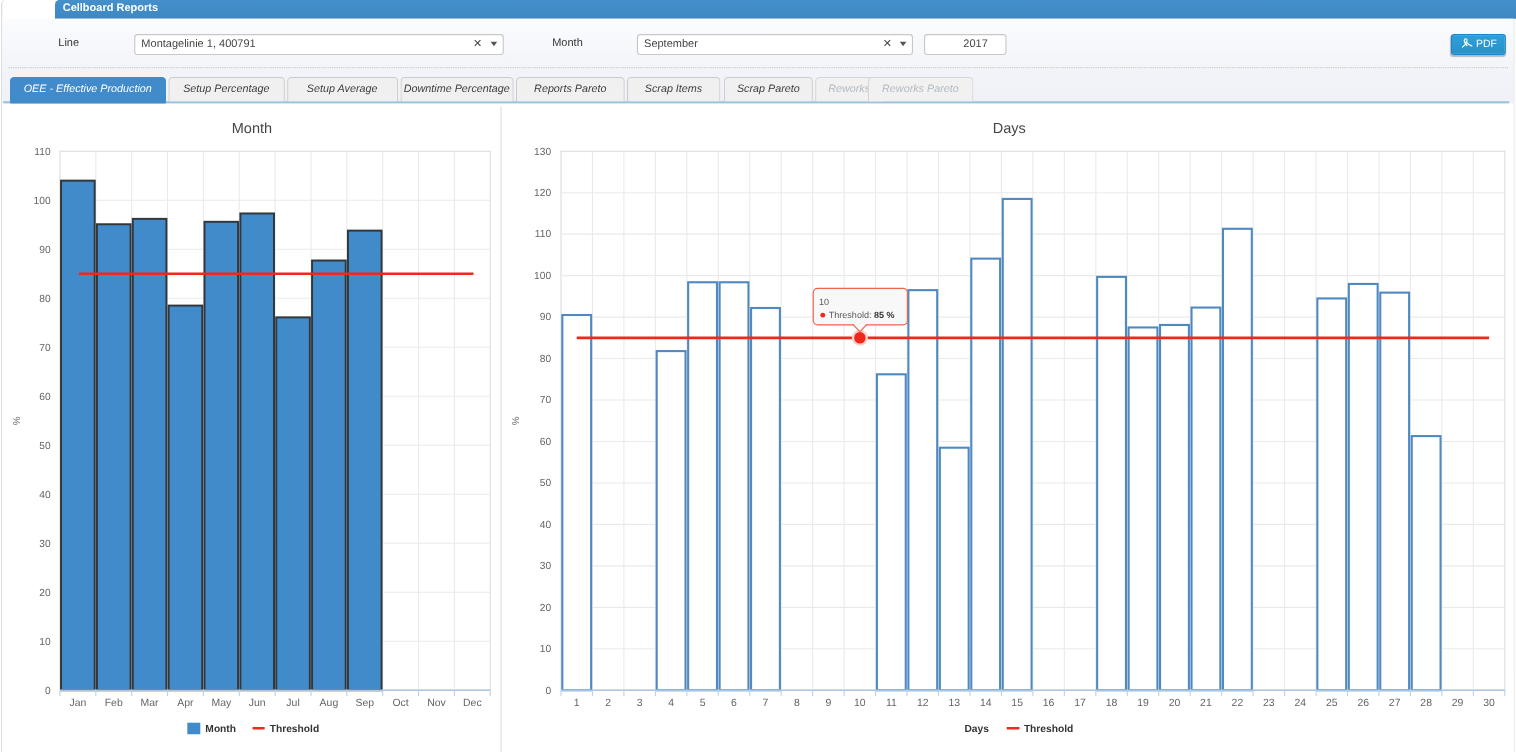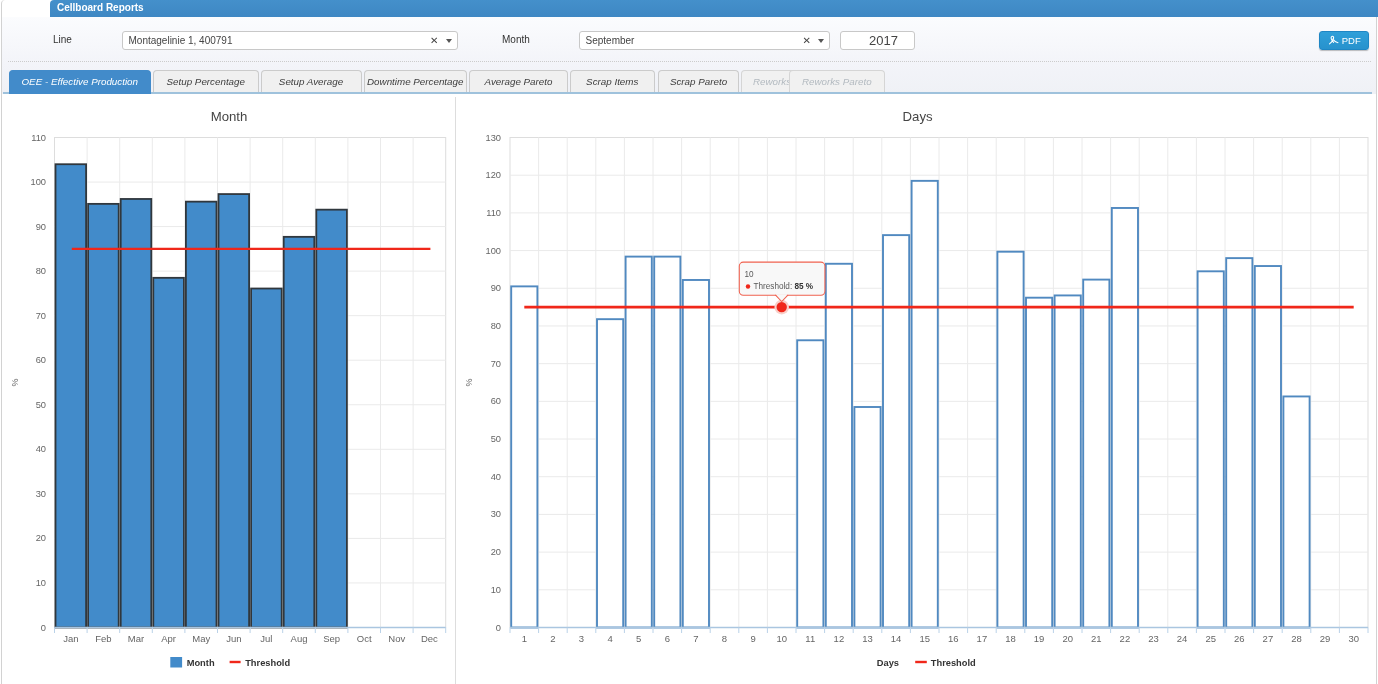--- a/index.html
+++ b/index.html
@@ -14,21 +14,21 @@
          border-top:1px dotted #cccccc; }
   .lbl { position:absolute; top:33.5px; z-index:4; font-size:10px; color:#333;padding-left:33px; }
   .combo { position:absolute; top:30.5px; z-index:4; height:19px; background:#fff;
          border:1px solid #c8c8c8; border-radius:3px; font-size:10px; color:#444;
          line-height:17px; padding-left:6px; }
   .combo .ics { position:absolute; right:5px; top:0; height:17px; color:#444; }
   .xi { font-size:10px; margin-right:7px; }
   .car { display:inline-block; width:0; height:0; border-left:3.5px solid transparent;
          border-right:3.5px solid transparent; border-top:4.5px solid #555; vertical-align:1px; }
   #yearbox { position:absolute; left:838px; top:30.5px; z-index:4; width:75px; height:19px;
-         background:#fff; border:1px solid #c8c8c8; border-radius:3px; font-size:13px;
+         background:#fff; border:1px solid #c8c8c8; border-radius:3px; font-size:10px;
          color:#444; line-height:17px; text-align:right; padding-right:16px; }
   #pdfbtn { position:absolute; left:1316.5px; top:30.5px; z-index:4; width:50.5px; height:19.5px;
          background:linear-gradient(#2f9fd9,#2792cd); border:1px solid #1f86c4; border-radius:3px;
          color:#fff; font-size:9.5px; font-weight:normal; text-align:center; line-height:18px;
          box-shadow:0 1px 1px rgba(0,0,0,.25); }
   .tab { position:absolute; top:69.5px; z-index:2; height:22px; background:#f0f0f0;
          border:1px solid #cbcbcb; border-bottom:none; border-radius:4px 4px 0 0;
          font-size:9.8px; color:#3d3d3d; text-align:center; line-height:21px;font-style:italic; }
   .tab.active { background:#428bca; border-color:#428bca; color:#fff; height:24px;
          line-height:22px; z-index:3; }
@@ -48,21 +48,21 @@
   <div class="combo" style="left:576.5px;width:251.5px">September<span class="ics"><span class="xi">✕</span><span class="car"></span></span></div>
   <div id="yearbox">2017</div>
   <div id="pdfbtn"><svg width="13" height="13" viewBox="0 0 24 24" style="vertical-align:-3px;margin-right:2px">
         <path d="M12.2 15.5 C7.5 10.5 6.3 5.6 9 4.4 C11.2 3.5 12.8 5.2 12.1 8 C11.3 11.2 8.3 15.4 4.6 18.2 M10.7 9.5 C13.2 12.8 16.8 15.6 20.3 16.2" stroke="#fff" stroke-width="2" fill="none" stroke-linecap="round"></path>
       </svg>PDF</div>
   <div id="dotline"></div>
   <div class="tab active" style="left:7.0px;width:141.5px">OEE - Effective Production</div>
     <div class="tab " style="left:150.5px;width:106.5px">Setup Percentage</div>
     <div class="tab " style="left:258.5px;width:101.0px">Setup Average</div>
     <div class="tab " style="left:361.5px;width:103.5px">Downtime Percentage</div>
-    <div class="tab " style="left:467.0px;width:99.0px">Average Pareto</div>
+    <div class="tab " style="left:467.0px;width:99.0px">Reports Pareto</div>
     <div class="tab " style="left:567.5px;width:85.5px">Scrap Items</div>
     <div class="tab " style="left:656.0px;width:81.0px">Scrap Pareto</div>
     <div class="tab disabled" style="left:738.5px;width:63.0px">Reworks</div>
     <div class="tab disabled" style="left:787px;width:95.5px">Reworks Pareto</div>
   <div id="underline"></div>
   <div id="charts"></div>
   <svg style="position:absolute;left:4px;top:97px" width="450" height="587" viewBox="0 0 450 587" font-family="&quot;Liberation Sans&quot;, sans-serif">
       <rect x="48.5" y="40.5" width="391.2" height="490.0" fill="#ffffff" stroke="#dddddd" stroke-width="1"></rect>
       <line x1="48.5" y1="485.95" x2="439.7" y2="485.95" stroke="#eaeaea" stroke-width="1"></line>
       <line x1="48.5" y1="441.41" x2="439.7" y2="441.41" stroke="#eaeaea" stroke-width="1"></line>

